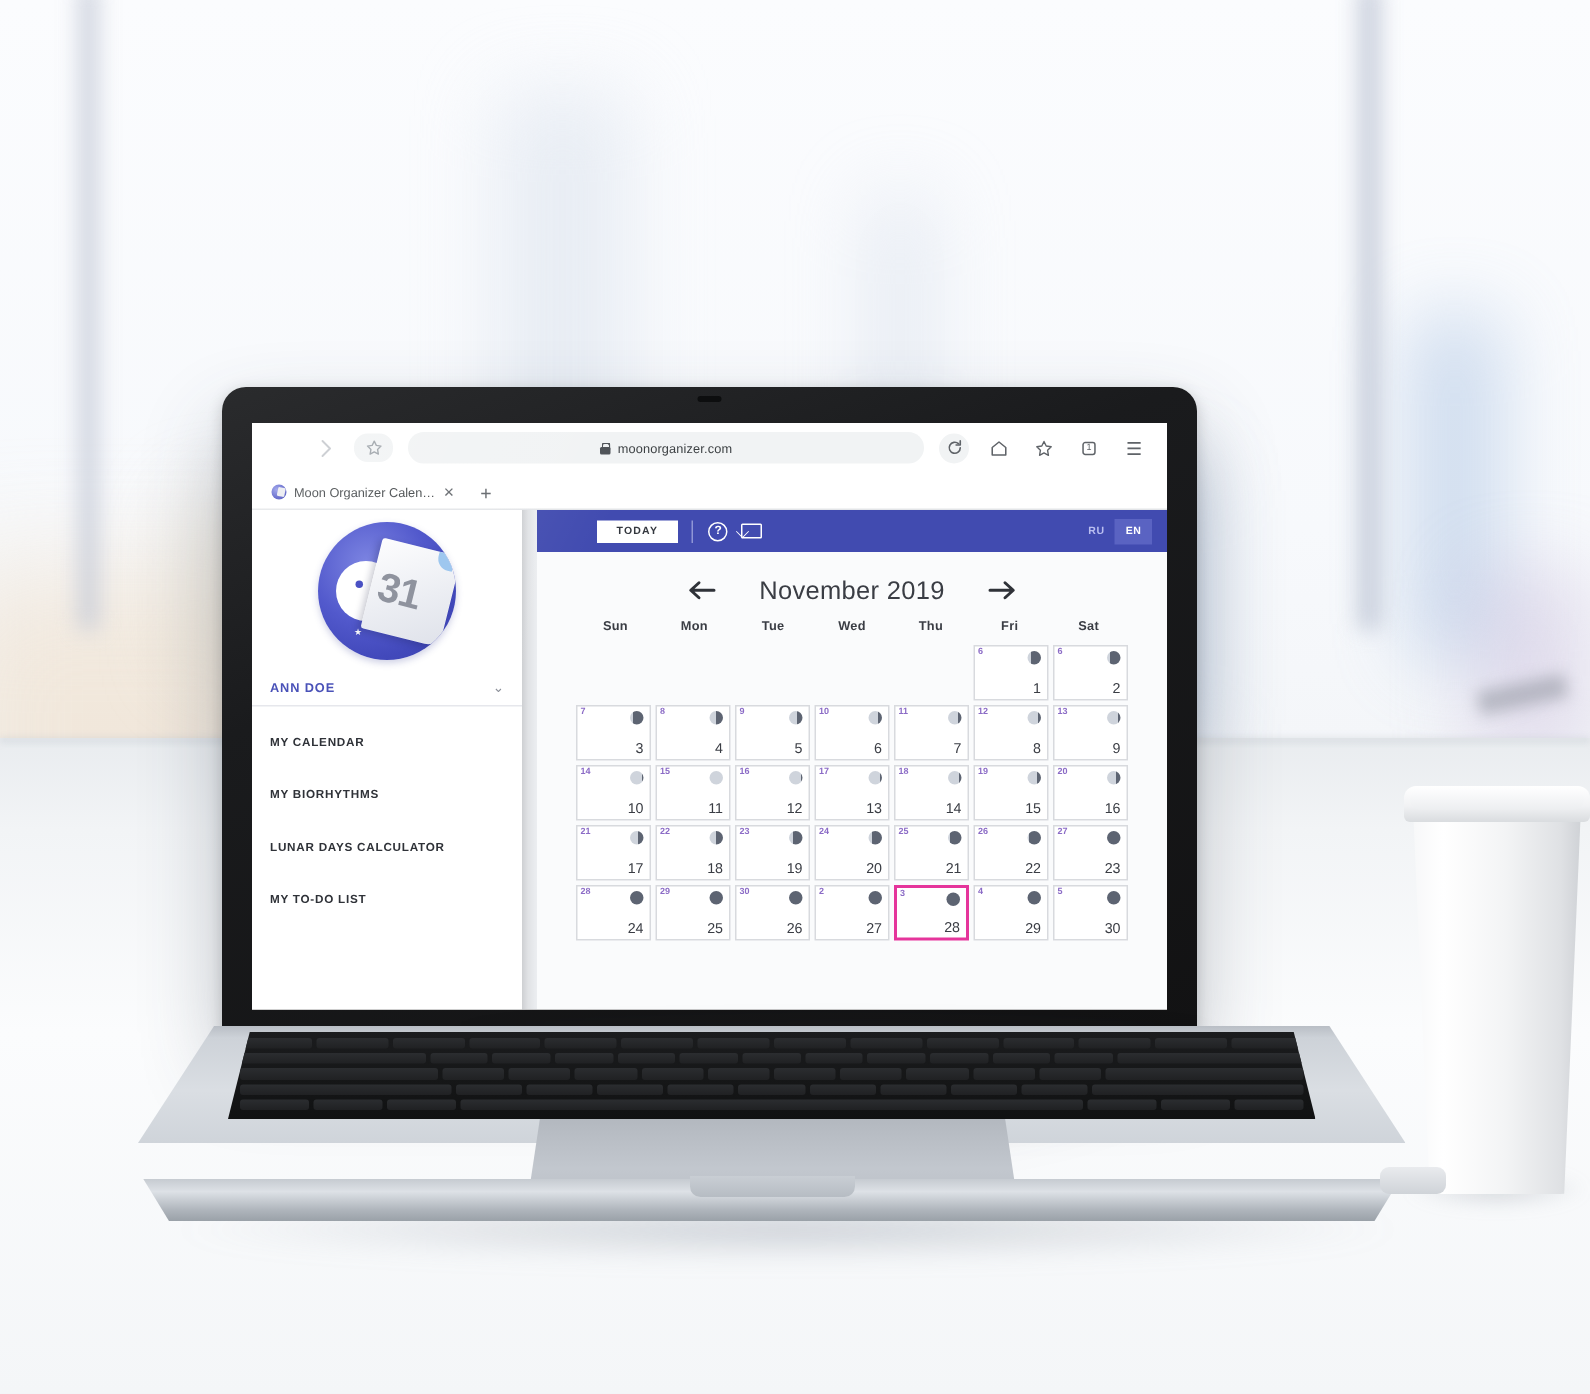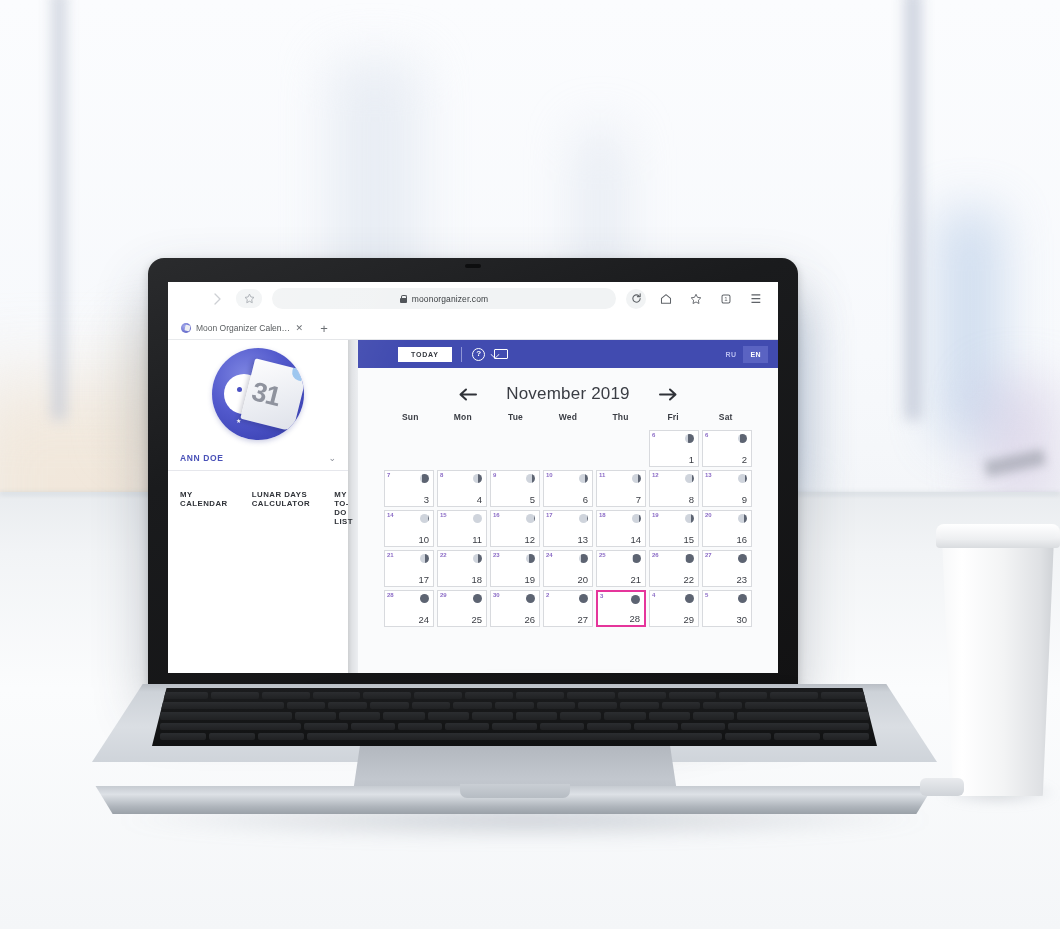--- a/index.html
+++ b/index.html
@@ -246,21 +246,21 @@
     color:#8f939e; letter-spacing:-1px; font-family:"Liberation Sans",sans-serif;
   }
 
   .user-row {
     display:flex; align-items:center; justify-content:space-between;
     padding: 5px 12px 7px 12px; border-bottom: 1px solid #e6e7ec;
   }
   .user-name { font-size: 8.5px; font-weight:700; color:#4a52b8; letter-spacing:.6px; }
   .chev { font-size: 9px; color:#8b8f99; }
 
-  .menu { padding-top: 12px; display:flex; flex-direction:row; gap: 0; }
+  .menu { padding-top: 12px; display:flex; flex-direction:column; gap: 12px; }
   .menu-item {
     padding: 7px 12px; font-size: 7.8px; font-weight:700; color:#2f3238;
     letter-spacing: .5px;
   }
 
   .gutter {
     width: 10px; flex-shrink:0;
     background: linear-gradient(90deg, rgba(0,0,0,.13) 0%, rgba(0,0,0,.05) 40%, rgba(0,0,0,0) 100%);
     background-color: #eceef1;
   }
@@ -432,20 +432,23 @@
           <div class="user-row">
             <span class="user-name">ANN DOE</span>
             <span class="chev">⌄</span>
           </div>
 
           <div class="menu">
             <div class="menu-item">
               <span>MY CALENDAR</span>
             </div>
             <div class="menu-item">
+              <span>MY BIORHYTHMS</span>
+            </div>
+            <div class="menu-item">
               <span>LUNAR DAYS CALCULATOR</span>
             </div>
             <div class="menu-item">
               <span>MY TO-DO LIST</span>
             </div>
           </div>
         </div>
 
         <div class="gutter"></div>
 

